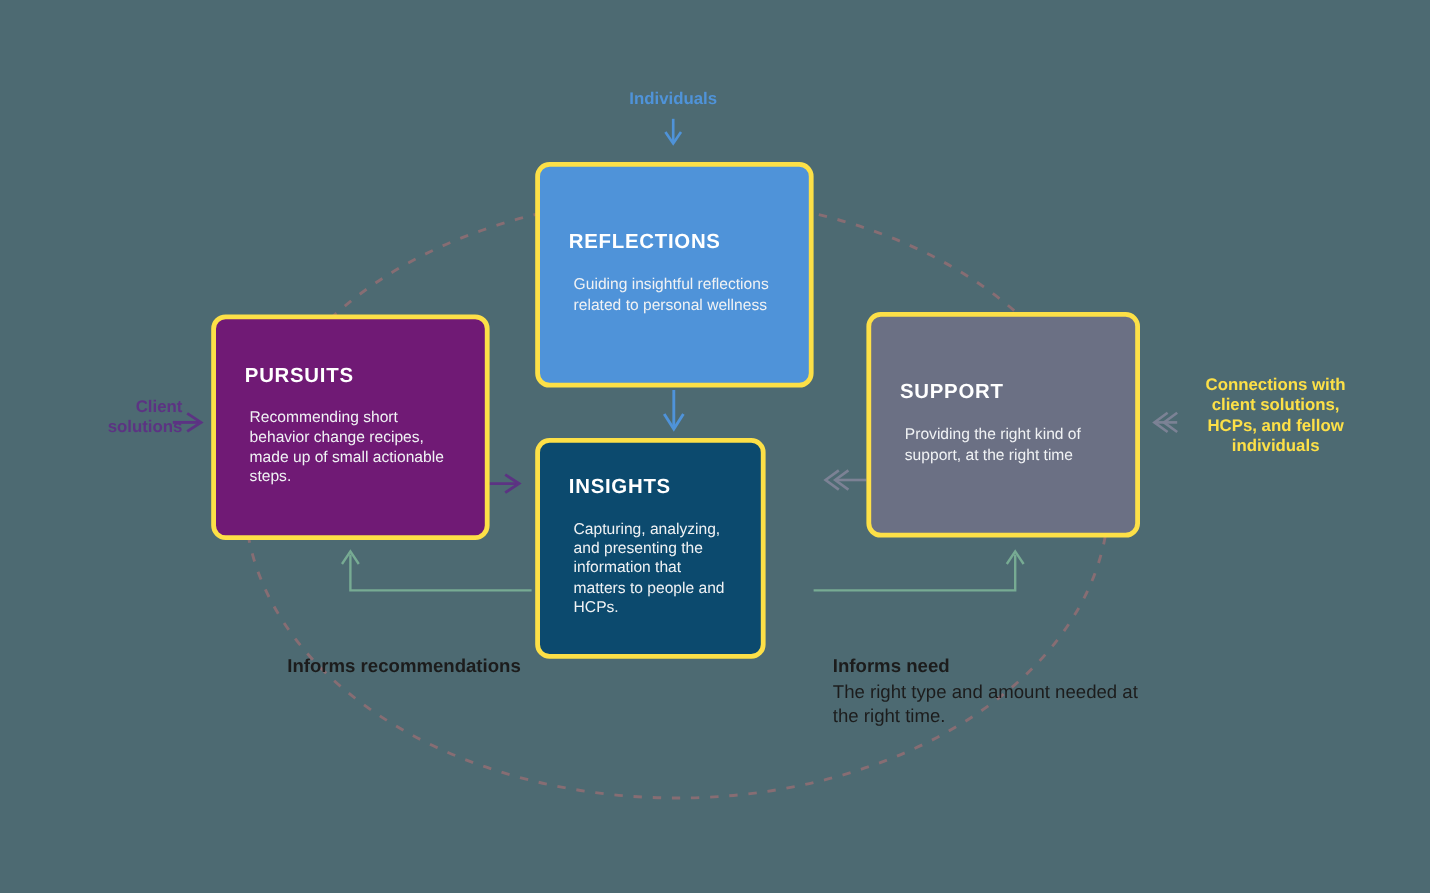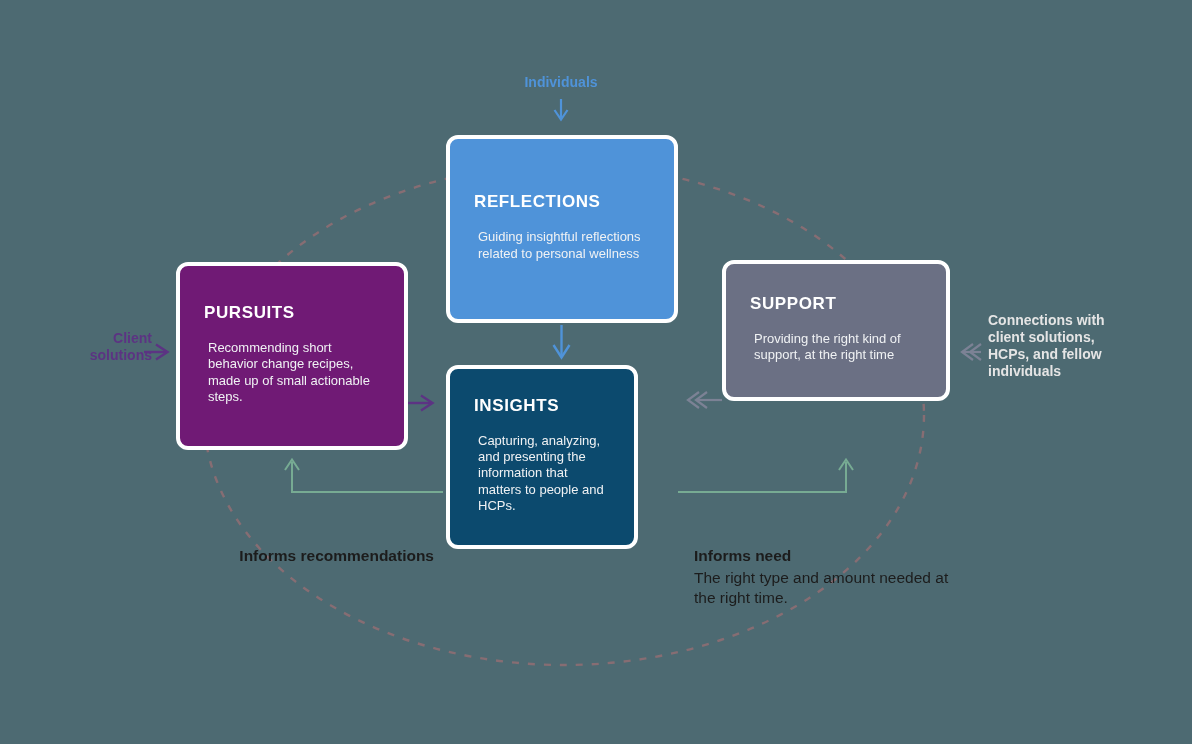--- a/index.html
+++ b/index.html
@@ -28,21 +28,21 @@
     left: 0;
     top: 0;
     width: 1192px;
     height: 744px;
     pointer-events: none;
   }
   
   .node {
     position: absolute;
     box-sizing: border-box;
-    border: 4px solid #ffffff;
+    border: 4px solid #fde047;
     border-radius: 12px;
     padding: 0 24px;
     display: flex;
     flex-direction: column;
     justify-content: center;
     color: #ffffff;
   }
   .node .node-title {
     font-size: 17px;
     font-weight: bold;
@@ -67,21 +67,21 @@
     width: 232px; height: 188px;
     background: #701a75;
   }
   #node-insights {
     left: 446px;  top: 365px;
     width: 192px; height: 184px;
     background: #0c4a6e;
   }
   #node-support {
     left: 722px;  top: 260px;
-    width: 228px; height: 141px;
+    width: 228px; height: 188px;
     background: #6b7084;
   }
   
   .outer-label {
     position: absolute;
     font-size: 14px;
     line-height: 1.22;
     font-weight: bold;
   }
   #label-individuals {
@@ -92,22 +92,22 @@
   }
   #label-client-solutions {
     left: 52px; top: 330px;
     width: 100px;
     text-align: right;
     color: #5c3383;
   }
   #label-connections {
     left: 988px; top: 312px;
     width: 150px;
-    text-align: left;
-    color: #e5e5e5;
+    text-align: center;
+    color: #fde047;
   }
   
   .caption {
     position: absolute;
     color: #1c1c1c;
     margin-top: 14px;
   }
   .caption .caption-title {
     font-size: 15.5px;
     font-weight: bold;

